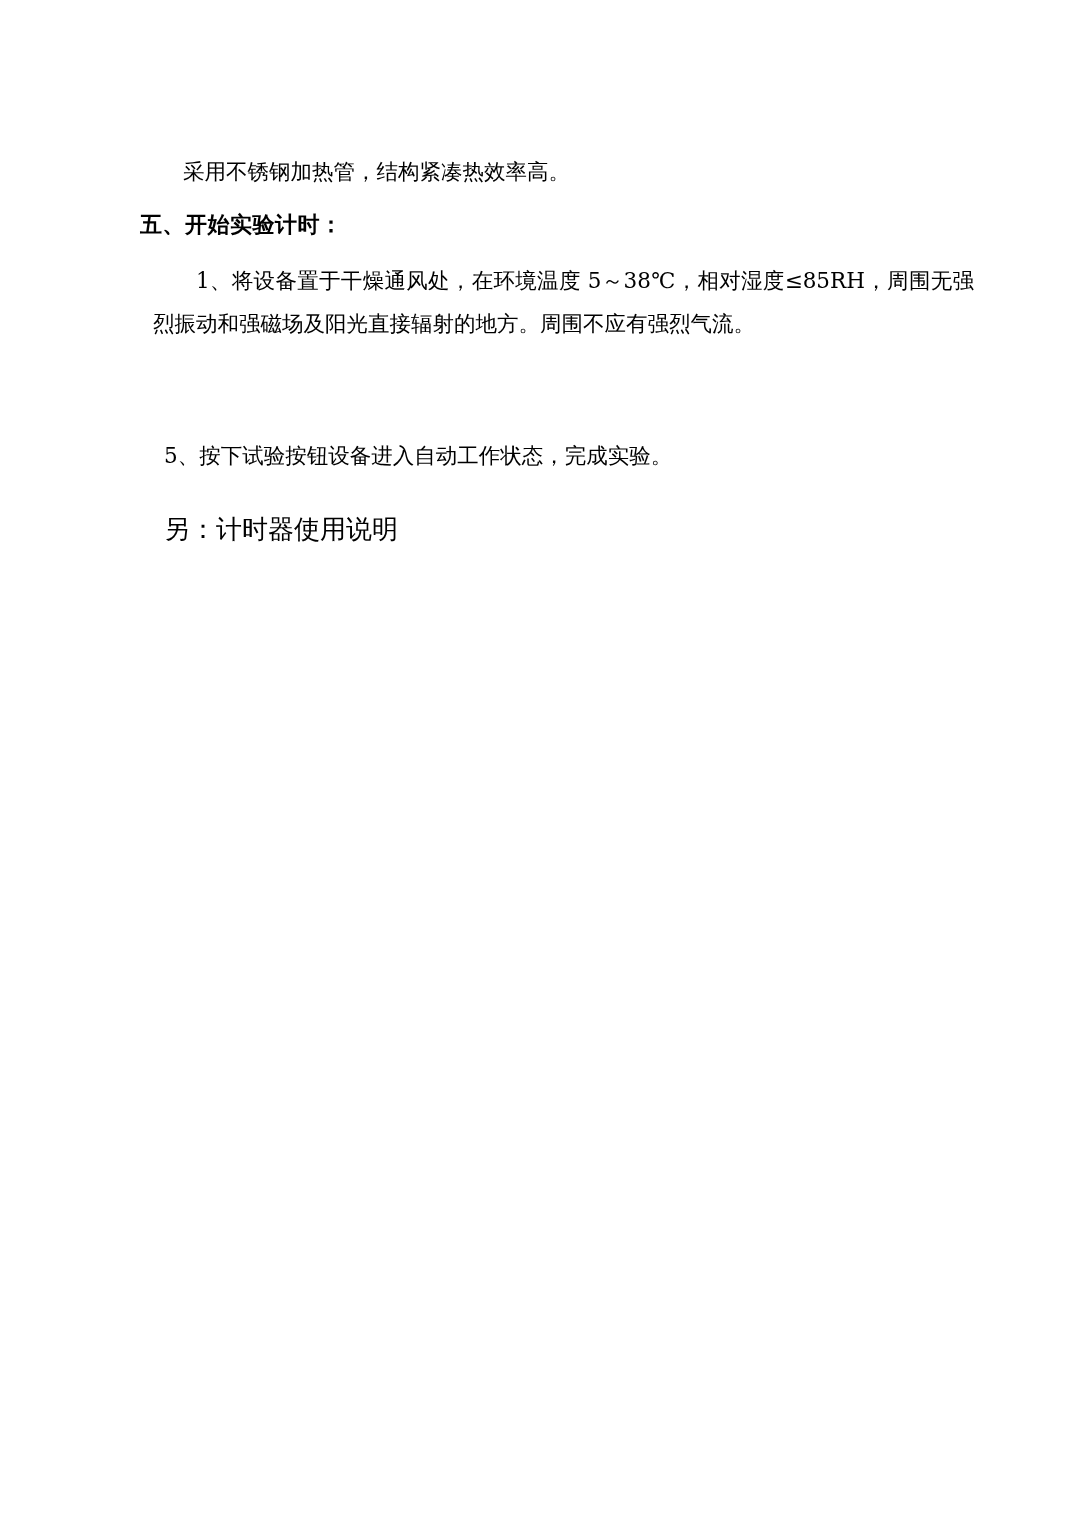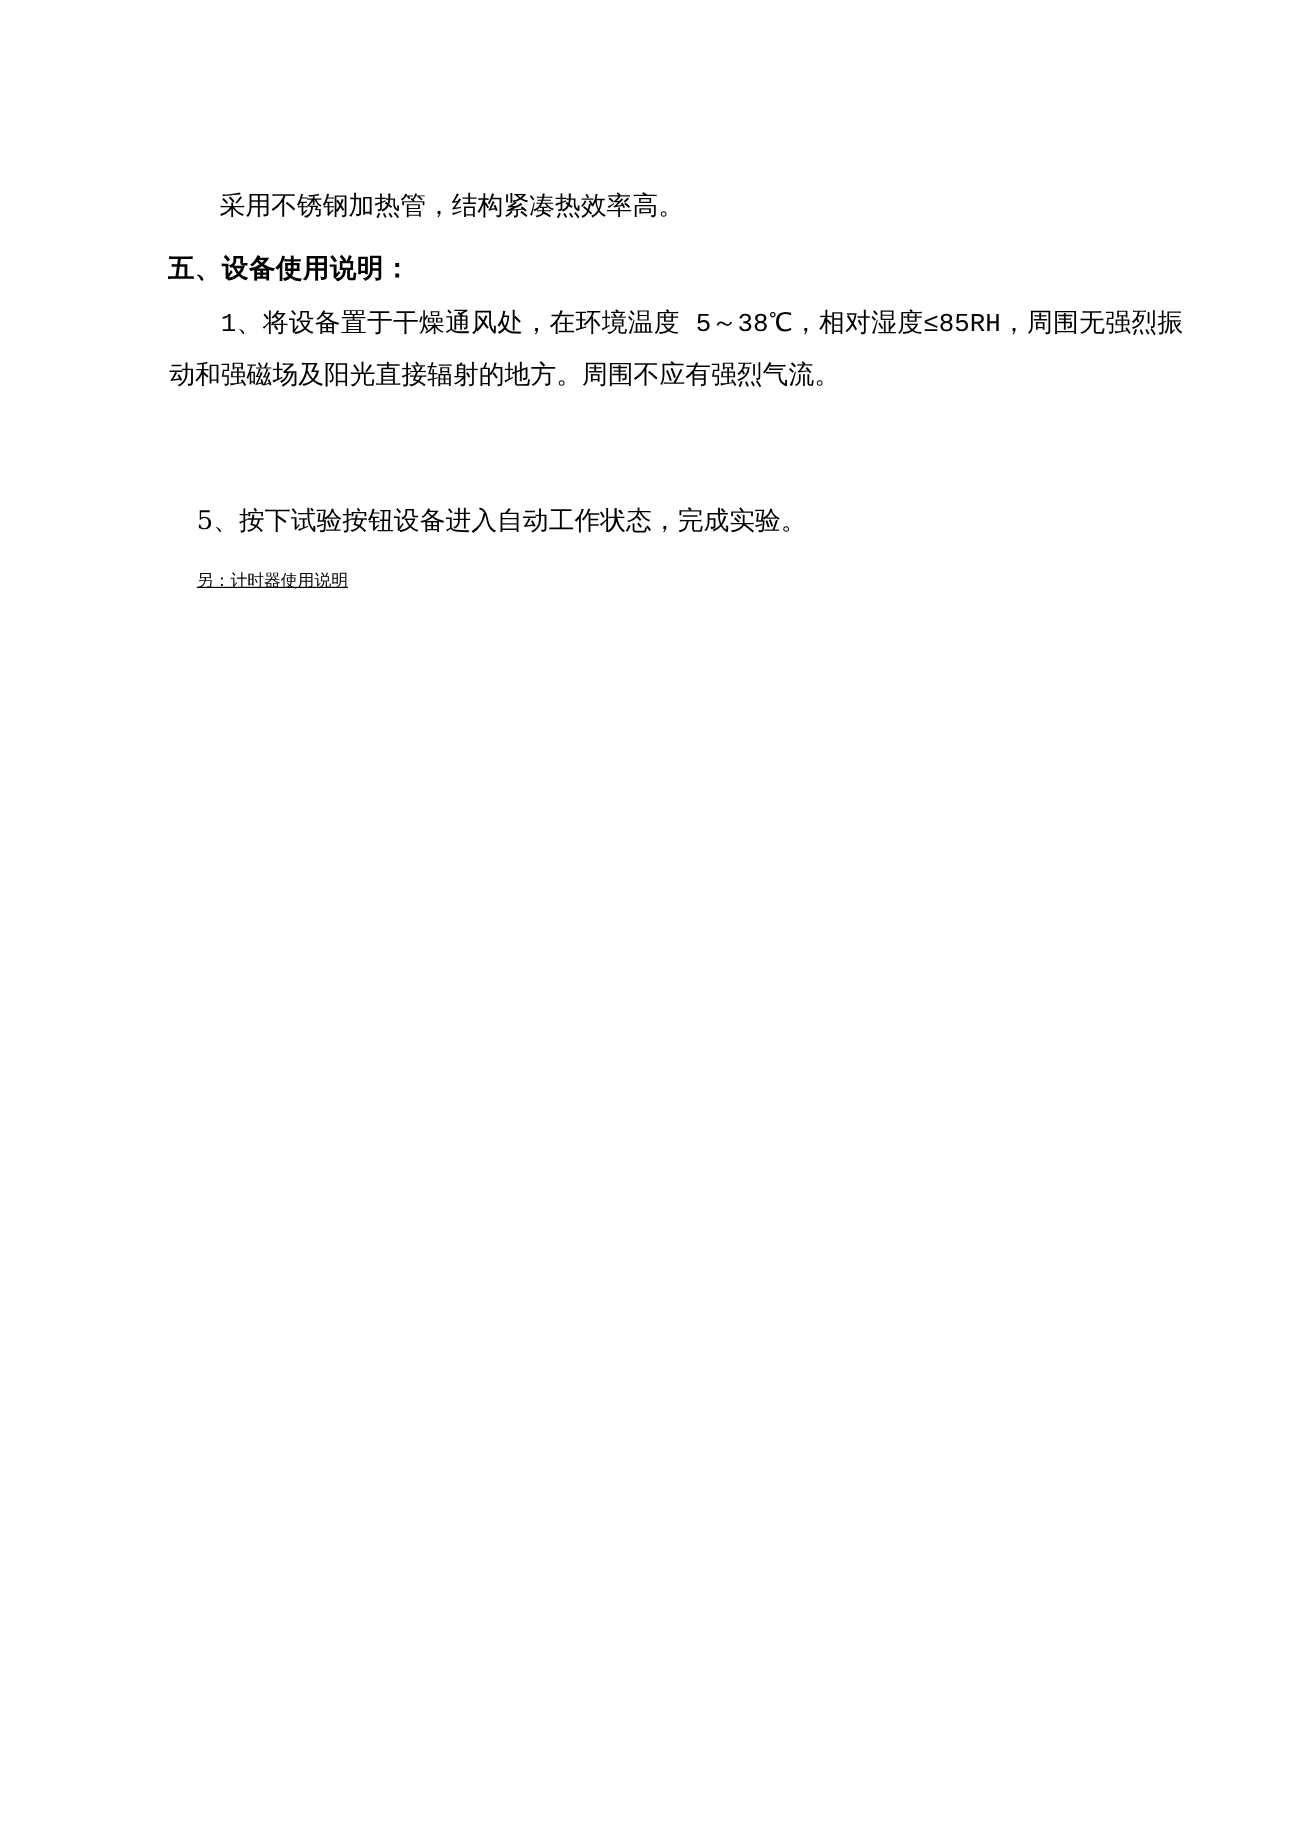--- a/index.html
+++ b/index.html
@@ -33,55 +33,53 @@
     line-height: 2.0;
   }
   .section-heading {
     font-weight: bold;
     font-size: 22px;
     margin: 10px 0 4px 0;
     letter-spacing: 0.5px;
   }
   .para {
     text-indent: 2em;
-    margin: 1px;
+    margin: 13px;
     font-size: 21.5px;
     line-height: 2.0;
     text-align: justify;
-    font-family: Liberation Mono, monospace;
   }
   .para-gap {
     height: 38px;
   }
   .list-item {
     display: block;
     margin: 0;
     font-size: 21.5px;
     line-height: 2.0;
     text-align: justify;
     padding-left: 84px;
     text-indent: -60px;
   }
   .note-line {
     padding-left: 84px;
     text-indent: -60px;
-    font-size: 14px;
+    font-size: 26px;
     line-height: 2.0;
-    text-decoration: underline;
   }
 </style>
 </head>
 <body>
 
 <div class="page">
   <div class="doc-body">
 
     <p class="lead-line">采用不锈钢加热管，结构紧凑热效率高。</p>
 
-    <h2 class="section-heading">五、设备使用说明：</h2>
+    <h2 class="section-heading">五、开始实验计时：</h2>
 
     <p class="para"><span>1、</span><span>将设备置于干燥通风处，在环境温度 5～38℃，相对湿度≤85RH，周围无强烈振动和强磁场及阳光直接辐射的地方。周围不应有强烈气流。</span></p>
 
     <div class="para-gap"></div>
 
 
     <div class="para-gap"></div>
 
 
 

